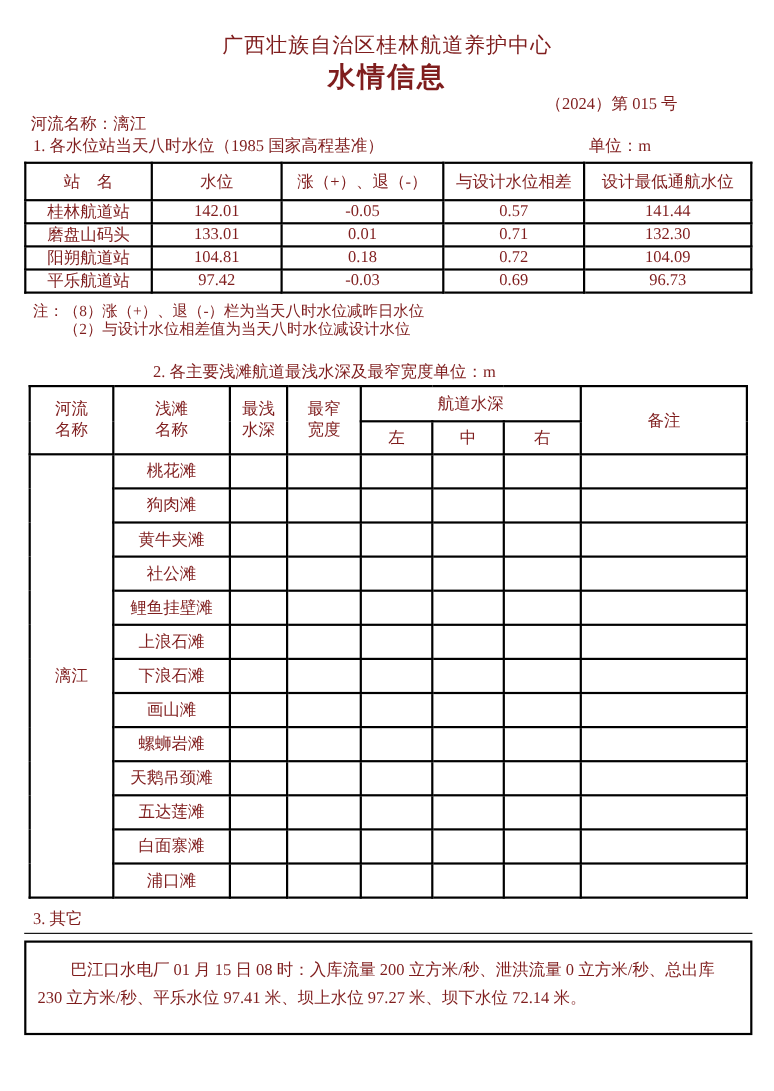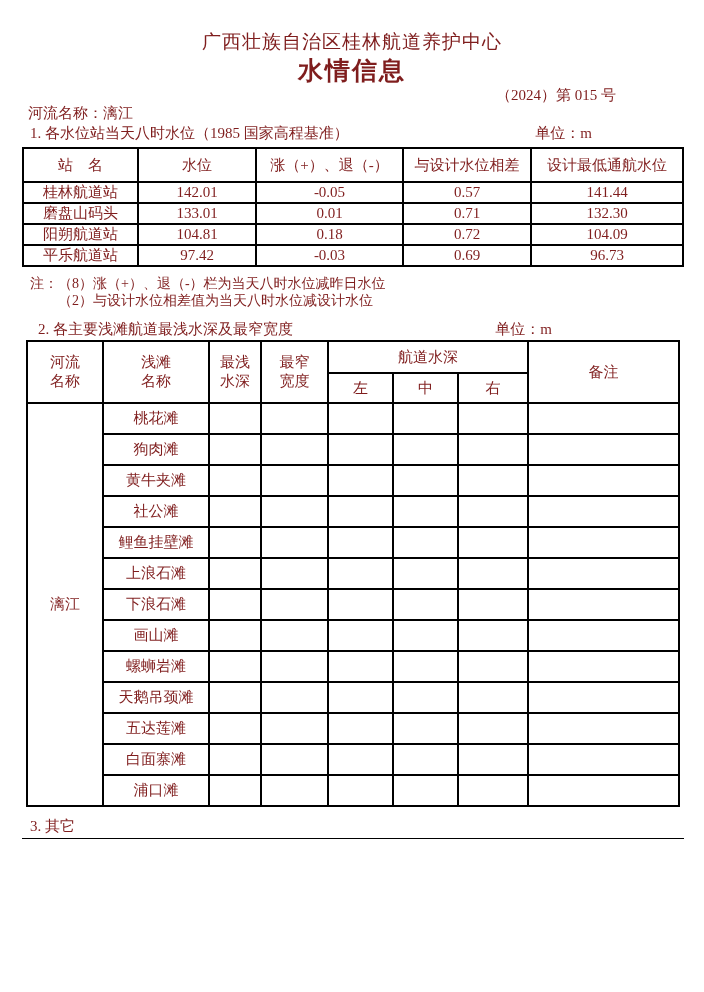--- a/index.html
+++ b/index.html
@@ -71,23 +71,23 @@
   .table1 thead tr{height:34px;}
   .table1 tbody tr{height:20px;}
   .notes{
     margin:8px 0 0 30px;
     font-size:14px;
     line-height:17px;
   }
   .notes .note-line2{margin-left:28px;}
   .sec2-row{
     display:flex;
-    justify-content:space-between;
+    justify-content:center;
     padding-left:38px;
-    margin-top:11px;
+    margin-top:21px;
     line-height:18px;
   }
   .sec2-row .unit{margin-right:152px;}
   .table2{
     width:652px;
     margin:2px 0 0 26px;
   }
   .table2 .hrow1{height:32px;}
   .table2 .hrow2{height:30px;}
   .table2 tbody tr{height:31px;}
@@ -339,14 +339,17 @@
           <td></td>
           <td></td>
           <td></td>
           <td></td>
       </tr>
     </tbody>
   </table>
 
   <div class="sec3-heading">3. 其它</div>
 
+  <div class="other-box">
+    <p>巴江口水电厂 01 月 15 日 08 时：入库流量 200 立方米/秒、泄洪流量 0 立方米/秒、总出库 230 立方米/秒、平乐水位 97.41 米、坝上水位 97.27 米、坝下水位 72.14 米。</p>
+  </div>
 
 </div>
 
 </body></html>

